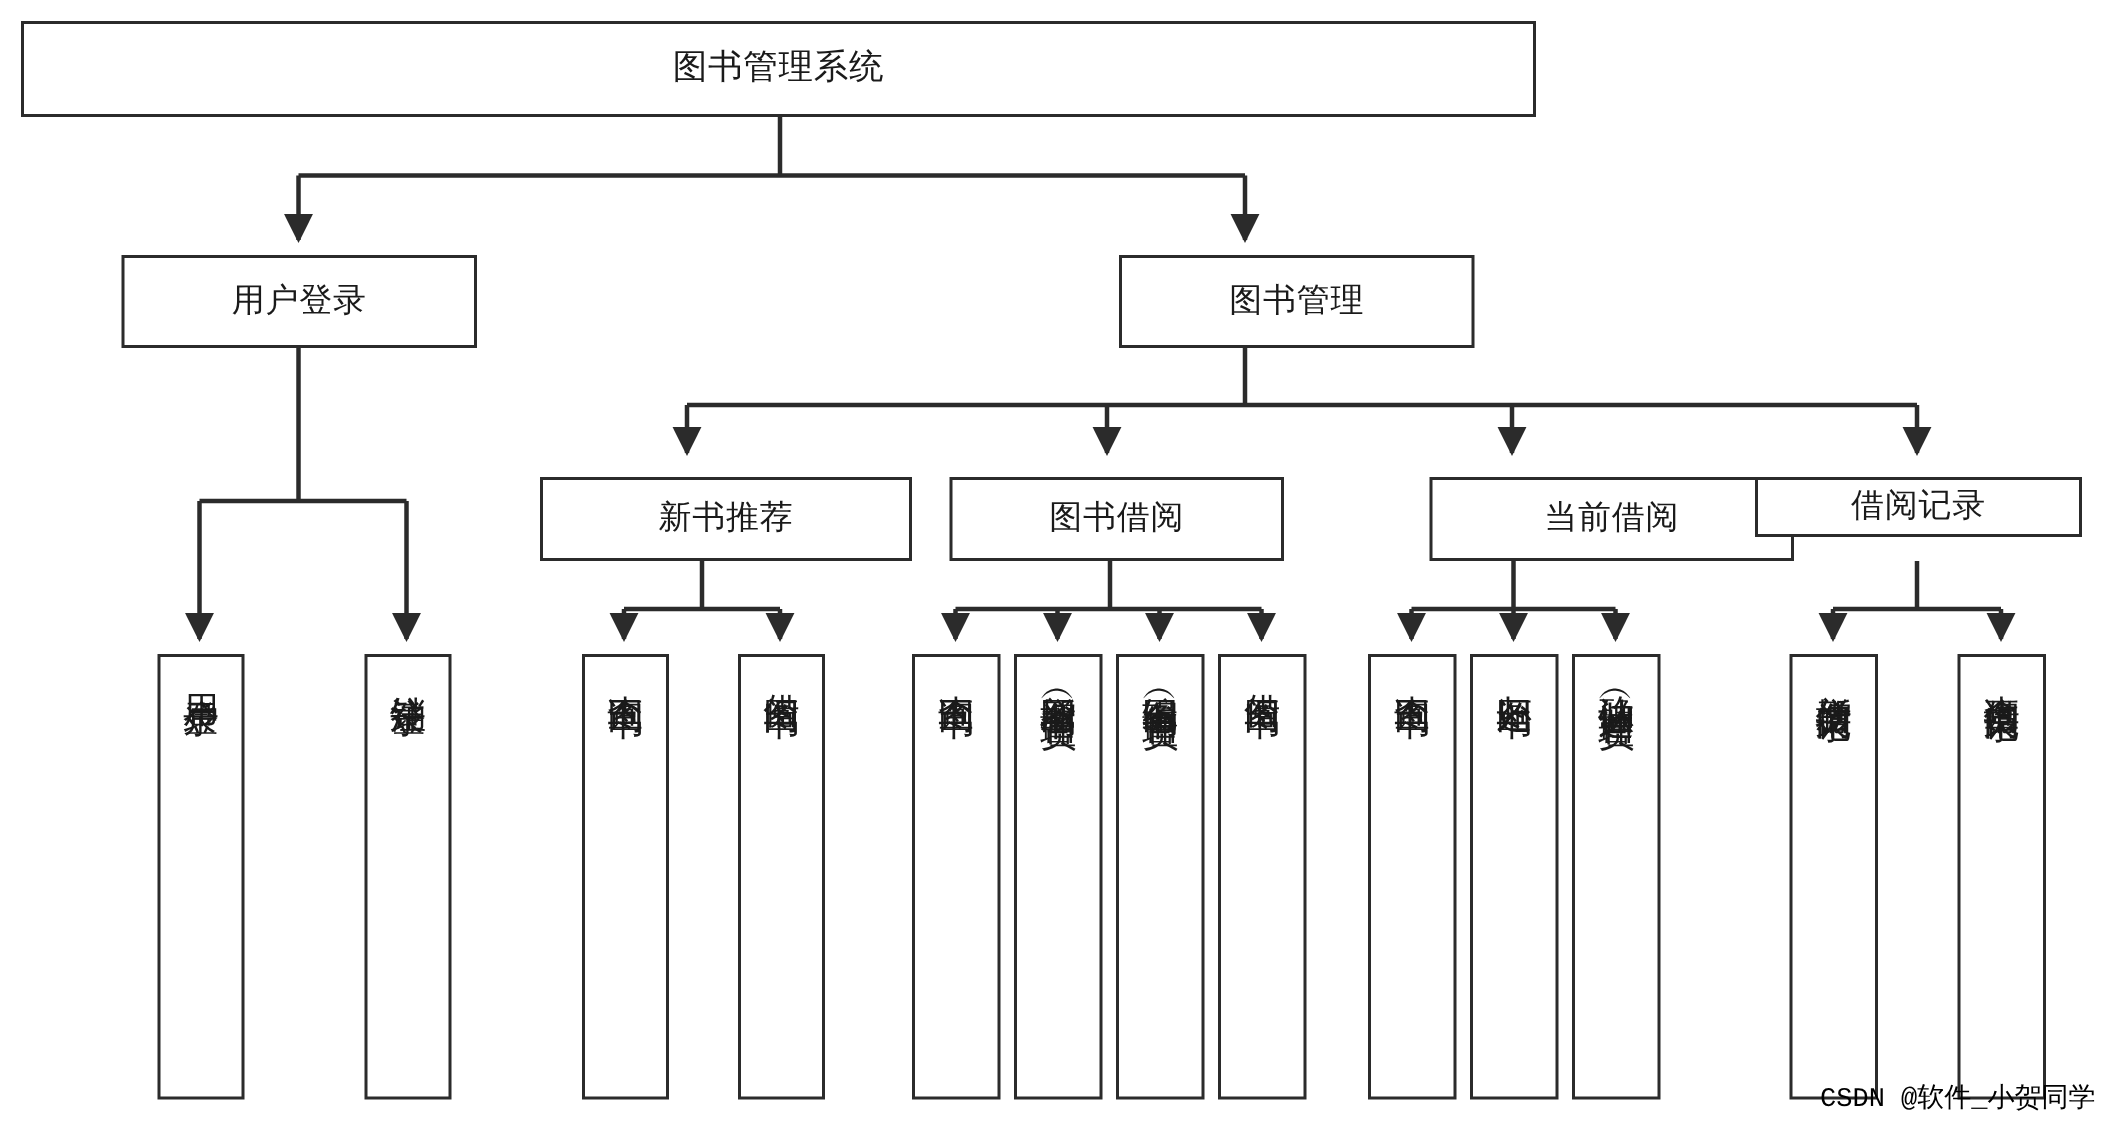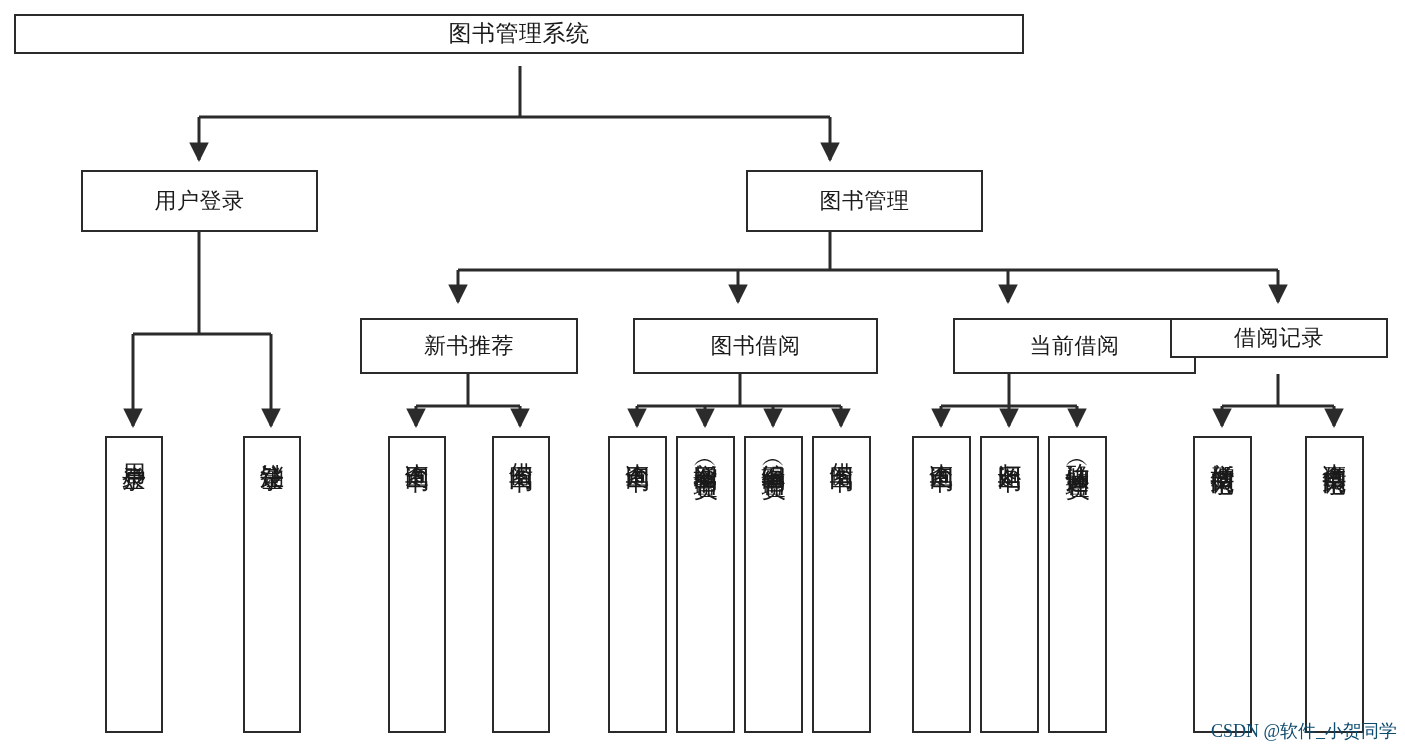--- a/index.html
+++ b/index.html
@@ -52,24 +52,24 @@
     text-orientation:upright;
     font-size:24px;
     line-height:1.0;
     letter-spacing:2px;
     white-space:nowrap;
   }
   .watermark{
     position:absolute;
     right:8px;bottom:4px;
     font-size:18px;
-    color:#0c4a6e;
+    color:#000000;
     z-index:5;
     white-space:nowrap;
-    font-family:Liberation Serif, serif;
+    font-family:Liberation Mono, monospace;
   }
 </style>
 </head>
 <body>
 
 <div id="diagram">
 
   <svg id="edges" viewBox="0 0 1405 747">
     <defs>
       <marker id="arrow" viewBox="0 0 10 10" refX="9" refY="5" markerWidth="6.5" markerHeight="6.5" orient="auto-start-reverse">
@@ -114,35 +114,35 @@
       <path d="M 1009 406 L 1009 426" marker-end="url(#arrow)"></path>
       <path d="M 1077 406 L 1077 426" marker-end="url(#arrow)"></path>
 
       <path d="M 1278 374 L 1278 406"></path>
       <path d="M 1222 406 L 1334 406"></path>
       <path d="M 1222 406 L 1222 426" marker-end="url(#arrow)"></path>
       <path d="M 1334 406 L 1334 426" marker-end="url(#arrow)"></path>
     </g>
   </svg>
 
-  <div class="node horiz root" style="left:14px;top:14px;width:1010px;height:40px;">
+  <div class="node horiz root" style="left:14px;top:14px;width:1010px;height:64px;">
     <span class="label">图书管理系统</span>
   </div>
 
   <div class="node horiz" style="left:81px;top:170px;width:237px;height:62px;">
     <span class="label">用户登录</span>
   </div>
   <div class="node horiz" style="left:711px;top:170px;width:237px;height:62px;margin-left:35px;">
     <span class="label">图书管理</span>
   </div>
 
-  <div class="node horiz" style="left:360px;top:318px;width:218px;height:56px;">
+  <div class="node horiz" style="left:360px;top:318px;width:248px;height:56px;">
     <span class="label">新书推荐</span>
   </div>
-  <div class="node horiz" style="left:633px;top:318px;width:245px;height:56px;">
+  <div class="node horiz" style="left:633px;top:318px;width:223px;height:56px;">
     <span class="label">图书借阅</span>
   </div>
   <div class="node horiz" style="left:953px;top:318px;width:243px;height:56px;">
     <span class="label">当前借阅</span>
   </div>
   <div class="node horiz" style="left:1170px;top:318px;width:218px;height:40px;">
     <span class="label">借阅记录</span>
   </div>
 
   <div class="node vert" style="left:105px;top:436px;width:58px;height:297px;">

